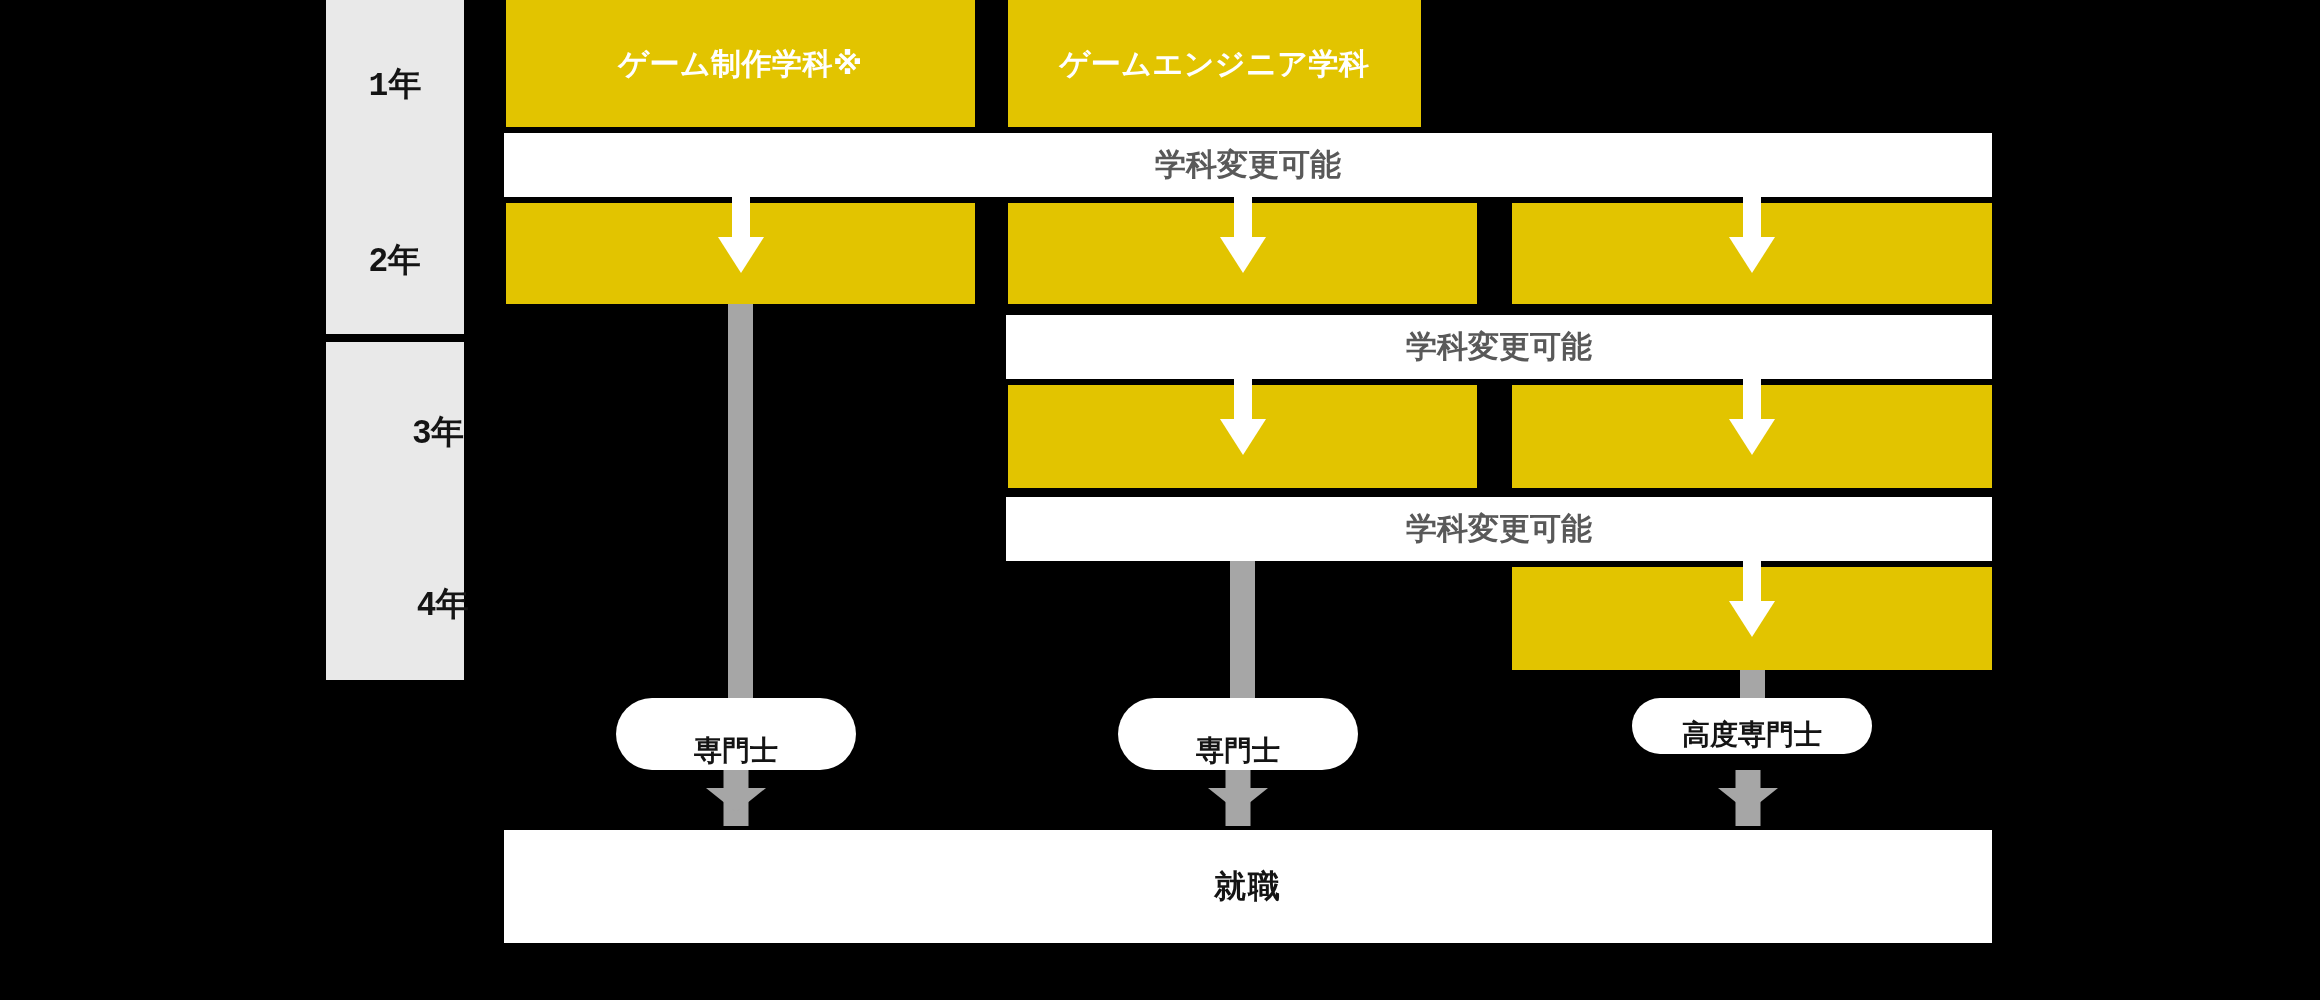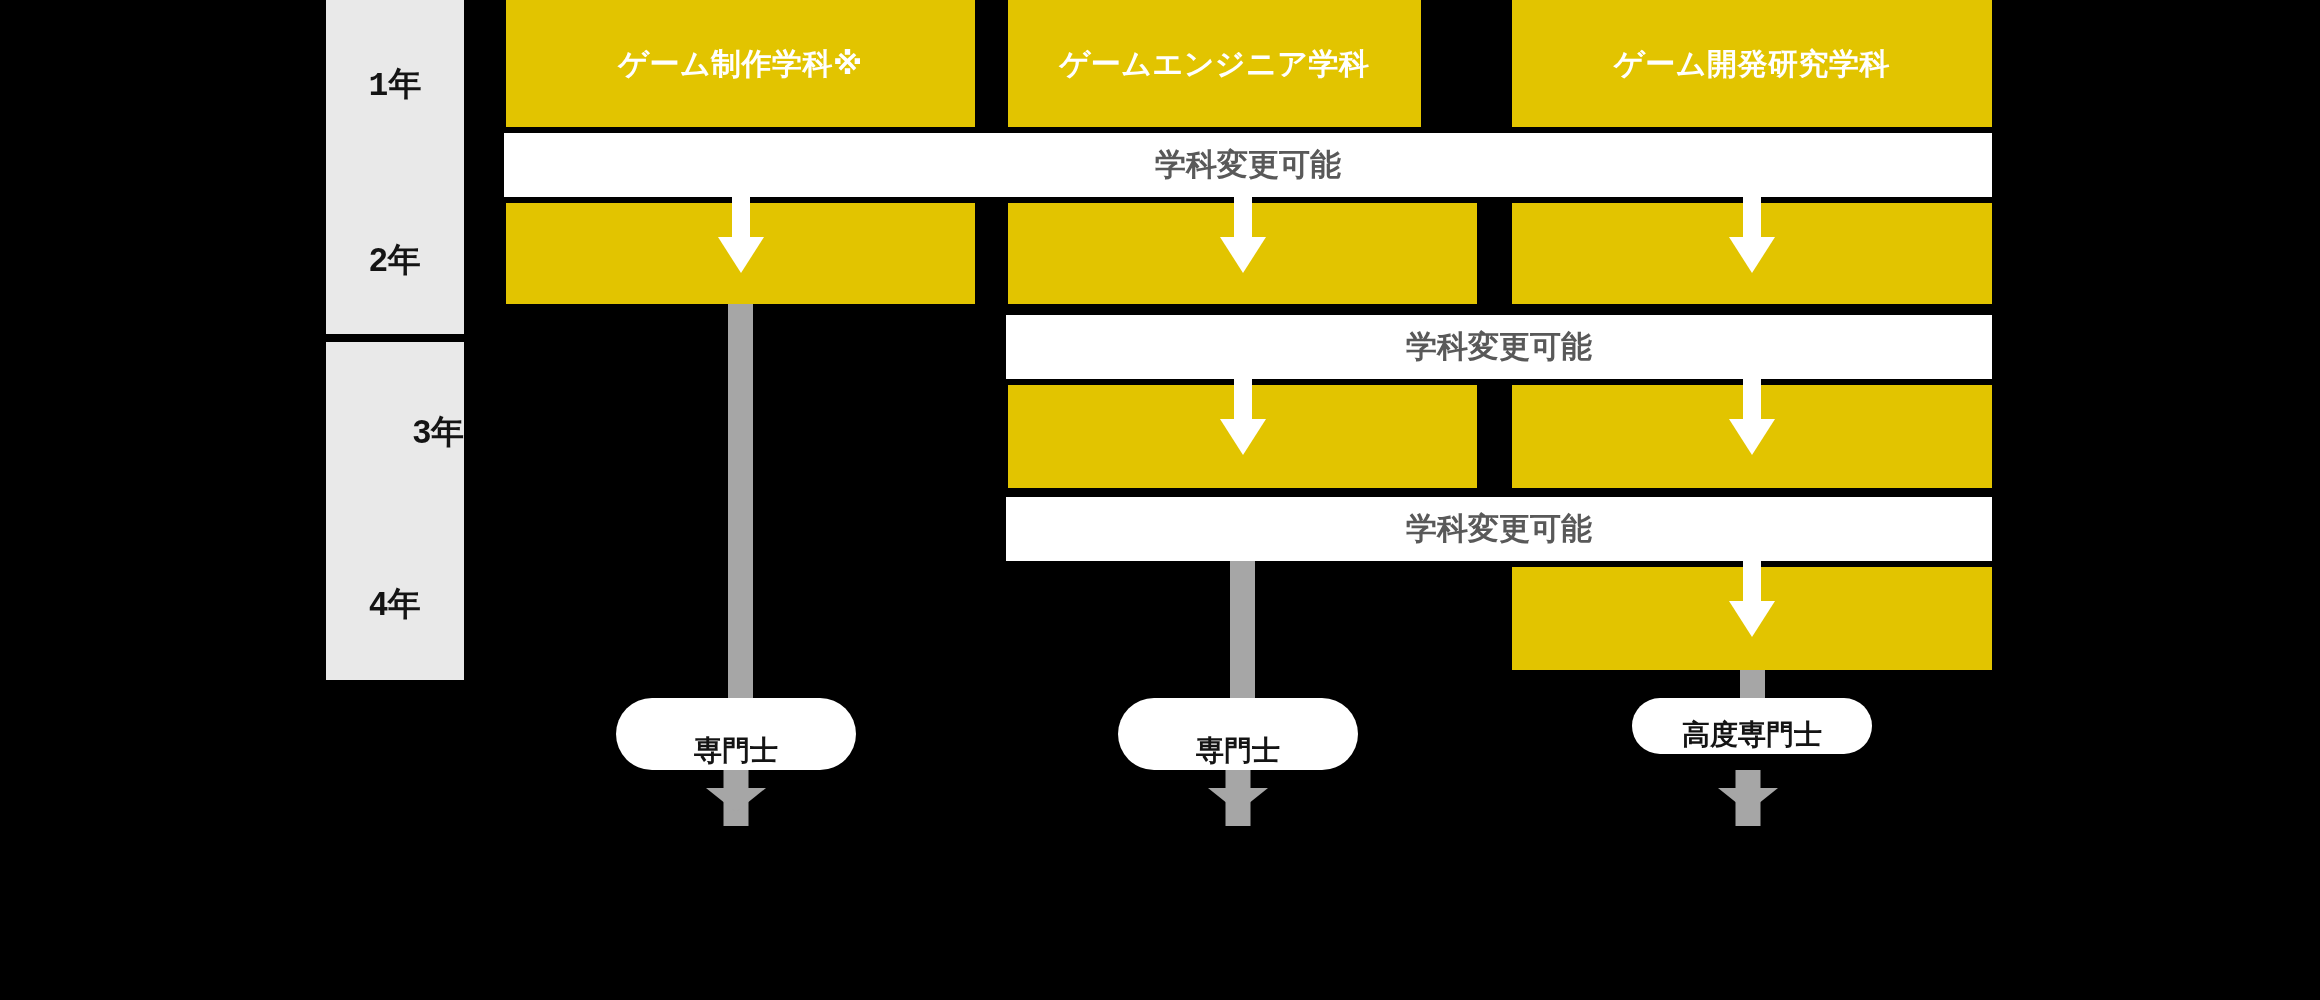--- a/index.html
+++ b/index.html
@@ -131,30 +131,27 @@
 <body>
 
 <div id="stage">
 
   <div class="year-panel top"></div>
   <div class="year-panel bottom"></div>
 
   <div class="year-label" style="top:70px;font-family:Liberation Mono, monospace;">1年</div>
   <div class="year-label" style="top:243px;">2年</div>
   <div class="year-label" style="top:415px;text-align:right;">3年</div>
-  <div class="year-label" style="top:587px;">4年</div>
+  <div class="year-label" style="top:587px;padding-left:48px;">4年</div>
 
   <div class="ybox" style="left:506px;top:0px;width:469px;height:127px;">
     <div class="hdr">ゲーム制作学科※</div>
   </div>
   <div class="ybox" style="left:1008px;top:0px;width:413px;height:127px;">
     <div class="hdr">ゲームエンジニア学科</div>
-  </div>
-  <div class="ybox" style="left:1512px;top:0px;width:480px;height:127px;">
-    <div class="hdr">ゲーム開発研究学科</div>
   </div>
 
   <div class="wbar" style="left:504px;top:133px;width:1488px;height:64px;">
     <div class="txt">学科変更可能</div>
   </div>
 
   <div class="ybox" style="left:506px;top:203px;width:469px;height:101px;">
     <div class="warrow" style="left:50%;margin-left:-23px;top:-6px;height:76px;">
       <div class="shaft" style="height:44px;"></div>
         <div class="head"></div>
@@ -221,14 +218,17 @@
   </div>
   <div class="garrow" style="left:1208px;top:770px;">
     <div class="gshaft"></div>
       <div class="ghead"></div>
   </div>
   <div class="garrow" style="left:1718px;top:770px;">
     <div class="gshaft"></div>
       <div class="ghead"></div>
   </div>
 
+  <div id="employ" style="left:504px;top:830px;width:1488px;height:113px;">
+    <span class="etxt">就職</span>
+  </div>
 
 </div>
 
 </body></html>

